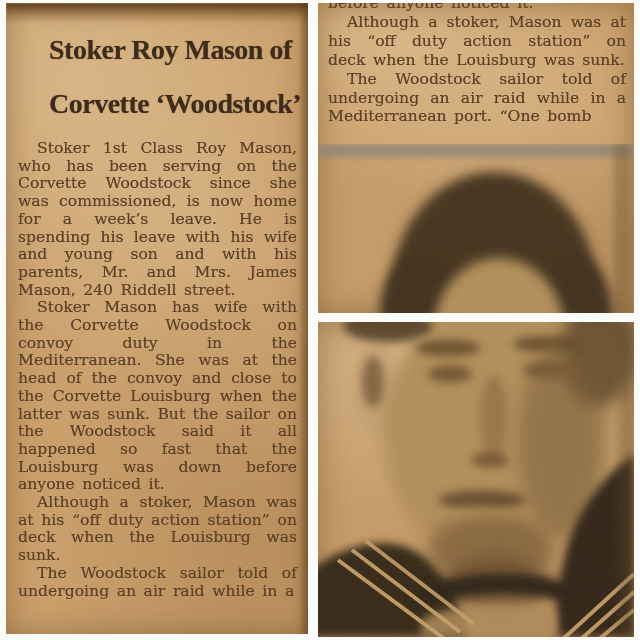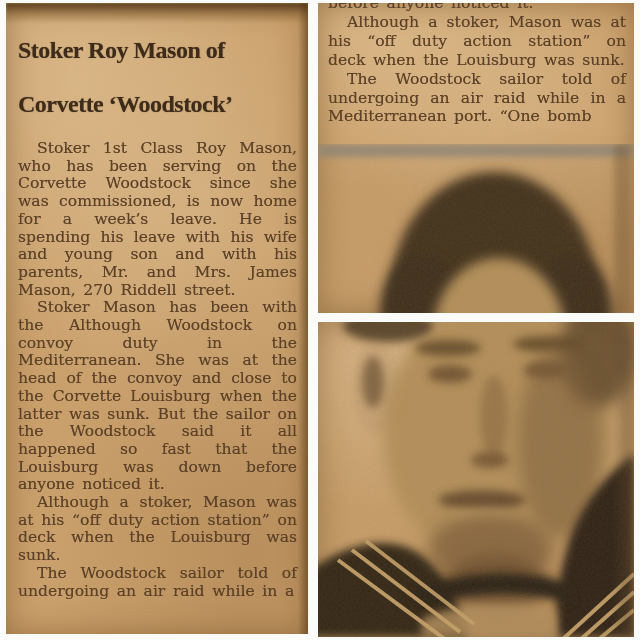--- a/index.html
+++ b/index.html
@@ -27,22 +27,22 @@
     filter:blur(1px);
   }
   .panel-article::after{ 
     content:"";position:absolute;top:0;right:0;bottom:0;width:10px;
     background:linear-gradient(to left, rgba(84,54,22,.55), rgba(0,0,0,0));
   }
   .panel-continuation{left:318px;top:3px;width:316px;height:310px;padding:0 8px 0 10px;}
   .panel-portrait{left:318px;top:322px;width:316px;height:315px;}
   .headline{
     font-family:"Liberation Serif",serif;font-weight:700;color:var(--headline_ink);
-    font-size:24px;line-height:54px;letter-spacing:-.5px;
-    text-shadow:0 0 1px rgba(62,44,27,.55);margin-bottom:9px;
+    font-size:28px;line-height:54px;letter-spacing:-.5px;
+    text-shadow:0 0 1px rgba(62,44,27,.55);margin-bottom:9px;margin-left:31px;
   }
   .headline div{white-space:nowrap;}
   .body-text{color:var(--ink);font-size:15.6px;line-height:17.7px;
     text-align:justify;word-spacing:2.6px;text-shadow:0 0 .6px rgba(91,65,40,.6);}
   .body-text p{text-indent:19px;}
   .panel-continuation .body-text{margin-top:-9px;line-height:18.9px;}
   .panel-continuation .cut-line{text-indent:0;}
   .photo-abs{position:absolute;left:0;right:0;bottom:0;}
   .photo-top-wrap{top:141px;}
   .photo-bottom-wrap{top:0;}
@@ -52,22 +52,22 @@
 <body>
 
 <div class="collage">
 
   <div class="panel panel-article">
     <div class="headline">
       <div>Stoker Roy Mason of</div>
       <div>Corvette ‘Woodstock’</div>
     </div>
     <div class="body-text">
-      <p>Stoker 1st Class Roy Mason, who has been serving on the Corvette Woodstock since she was commissioned, is now home for a week’s leave.  He is spending his leave with his wife and young son and with his parents, Mr. and Mrs. James Mason, 270 Riddell street.</p>
-      <p>Stoker Mason has been with the Although Woodstock on convoy duty in the Mediterranean. She was at the head of the convoy and close to the Corvette Louisburg when the latter was sunk.  But the sailor on the Woodstock said it all happened so fast that the Louisburg was down before anyone noticed it.</p>
+      <p>Stoker 1st Class Roy Mason, who has been serving on the Corvette Woodstock since she was commissioned, is now home for a week’s leave.  He is spending his leave with his wife and young son and with his parents, Mr. and Mrs. James Mason, 240 Riddell street.</p>
+      <p>Stoker Mason has wife with the Corvette Woodstock on convoy duty in the Mediterranean. She was at the head of the convoy and close to the Corvette Louisburg when the latter was sunk.  But the sailor on the Woodstock said it all happened so fast that the Louisburg was down before anyone noticed it.</p>
       <p>Although a stoker, Mason was at his “off duty action station” on deck when the Louisburg was sunk.</p>
       <p>The Woodstock sailor told of undergoing an air raid while in a</p>
     </div>
   </div>
 
   <div class="panel panel-continuation">
     <div class="body-text">
       <p class="cut-line">before anyone noticed it.</p>
       <p>Although a stoker, Mason was at his “off duty action station” on deck when the Louisburg was sunk.</p>
       <p>The Woodstock sailor told of undergoing an air raid while in a Mediterranean port.  “One bomb</p>

